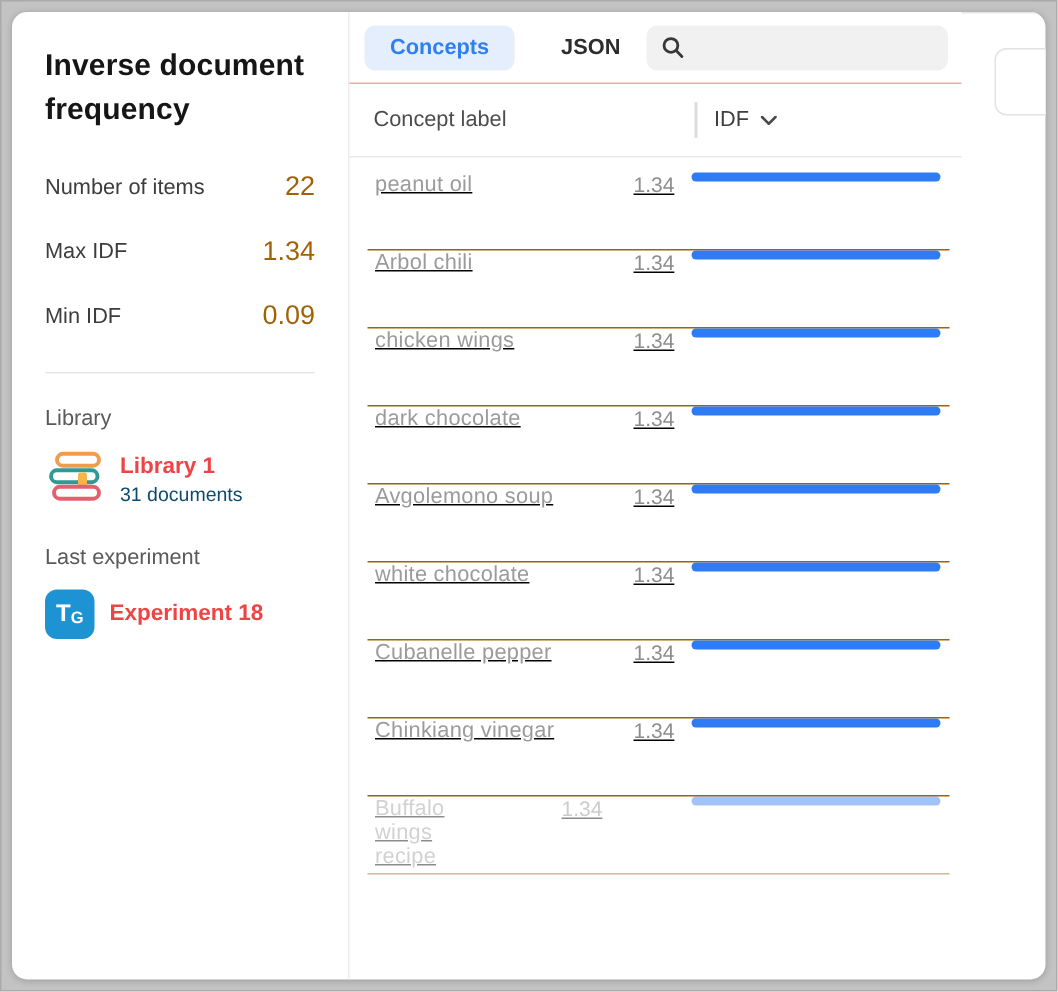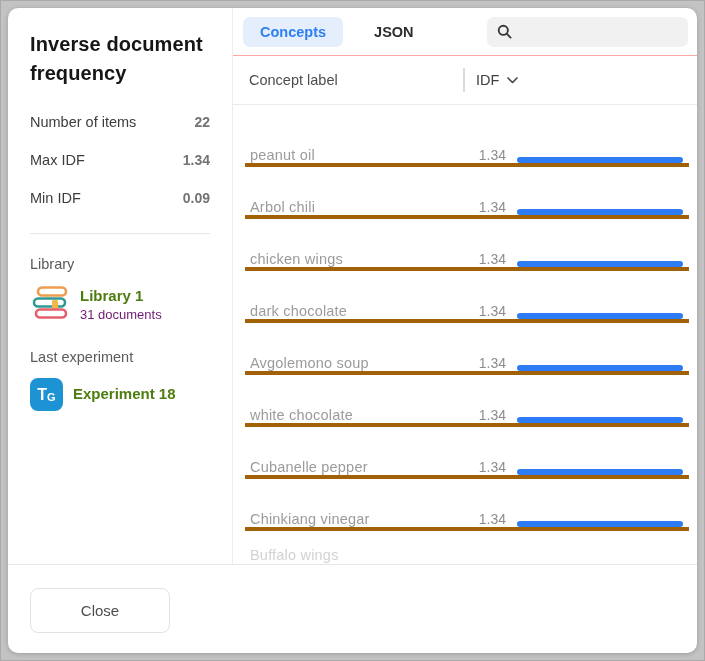--- a/index.html
+++ b/index.html
@@ -8,35 +8,35 @@
     font-family: "Liberation Sans", sans-serif;
     background: #c3c3c3;
     position: relative;
     overflow: hidden;
   }
   .page { position: absolute; inset: 0; box-shadow: inset 0 0 0 1px #aaaaaa; }
   .modal {
     position: absolute; left: 8px; top: 8px; width: 689px; height: 645px;
     background: #ffffff; border-radius: 10px; overflow: hidden;
     box-shadow: 0 1px 5px rgba(0,0,0,.20);
-    display: flex; flex-direction: column;
+    display: flex; flex-direction: row;
   }
   .modal-body { flex: 1; display: flex; min-height: 0; }
 
   
   .sidebar { width: 225px; border-right: 1px solid #ececec; padding: 22px 22px 0 22px; flex-shrink: 0; }
   .title { font-size: 20px; font-weight: bold; color: #161616; line-height: 29px; margin-bottom: 26px; letter-spacing: .1px; }
   .stat-row { display: flex; justify-content: space-between; align-items: center; margin-bottom: 22px; }
   .stat-label { font-size: 14.5px; color: #3d3d3d; }
-  .stat-value { font-size: 14px; color: #737373; font-weight: bold; }
+  .stat-value { font-size: 18px; color: #a16207; }
   .sb-divider { border: none; border-top: 1px solid #e6e6e6; margin: 27px 0 22px 0; }
   .section-label { font-size: 14.5px; color: #5a5a5a; margin-bottom: 13px; }
   .entity { display: flex; align-items: center; gap: 10px; margin-bottom: 26px; cursor: pointer; }
-  .entity-name { font-size: 15px; font-weight: bold; color: #4d7c0f; margin-bottom: 3px; }
-  .entity-meta { font-size: 13px; color: #701a75; }
+  .entity-name { font-size: 15px; font-weight: bold; color: #ef4444; margin-bottom: 3px; }
+  .entity-meta { font-size: 13px; color: #0c4a6e; }
   .books-icon { width: 40px; height: 38px; display: inline-flex; align-items: center; justify-content: center; flex-shrink: 0; }
   .badge {
     width: 33px; height: 33px; border-radius: 8px; background: var(--badge-bg, #1e93d4);
     color: #fff; display: flex; align-items: center; justify-content: center;
     font-weight: bold; flex-shrink: 0;
   }
   .badge-t { font-size: 16px; }
   .badge-g { font-size: 11px; margin-top: 4px; }
 
   
@@ -63,21 +63,21 @@
   .col-label { width: 214px; font-size: 14.5px; color: #4d4d4d; }
   .col-divider { width: 2px; height: 24px; background: #dcdcdc; margin-right: 9px; }
   .col-sort {
     display: flex; align-items: center; gap: 8px; border: none; background: none;
     font-family: inherit; font-size: 14.5px; color: #3f3f3f; cursor: pointer; padding: 4px 2px;
   }
 
   .list { flex: 1; overflow: hidden; padding-top: 10px; }
   .concept-row {
     height: 52px; margin: 0 8px 0 12px; padding: 0 6px 0 5px;
-    border-bottom: 4px solid #a16207; display: flex; align-items: flex-end;
+    border-bottom: 1px solid #a16207; display: flex; align-items: flex-start; text-decoration: underline;
   }
   .concept-label { flex: 1; font-size: 14.5px; color: #9b9b9b; letter-spacing: .2px; }
   .concept-value { font-size: 14px; color: #8d8d8d; margin-right: 11px; }
   .bar-track { width: 166px; height: 6px; border-radius: 3px; }
   .bar-fill { height: 6px; border-radius: 3px; background: var(--accent, #2e7bf6); }
   .concept-row.faded { opacity: .45; gap: 48px; }
 
   
   .footer { height: 89px; border-top: 1px solid #e6e6e6; padding: 23px 0 0 22px; flex-shrink: 0; }
   .close-btn {

